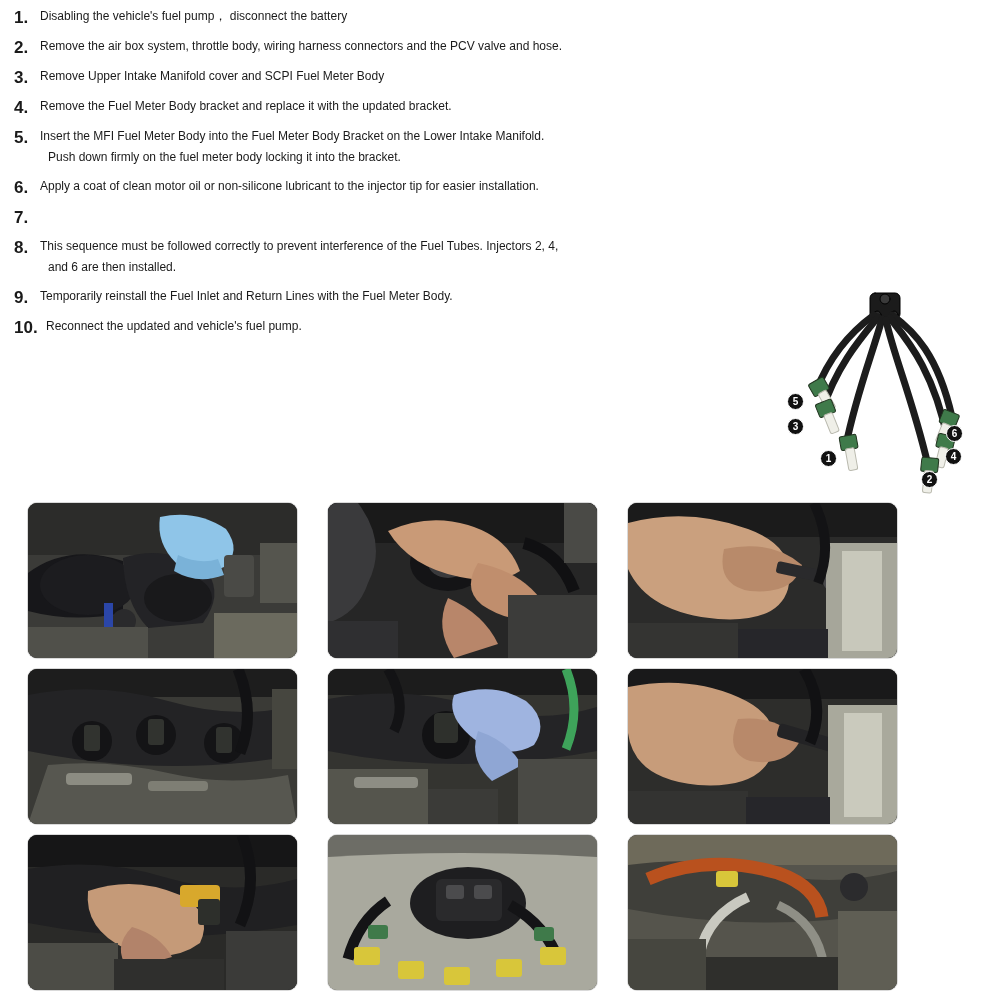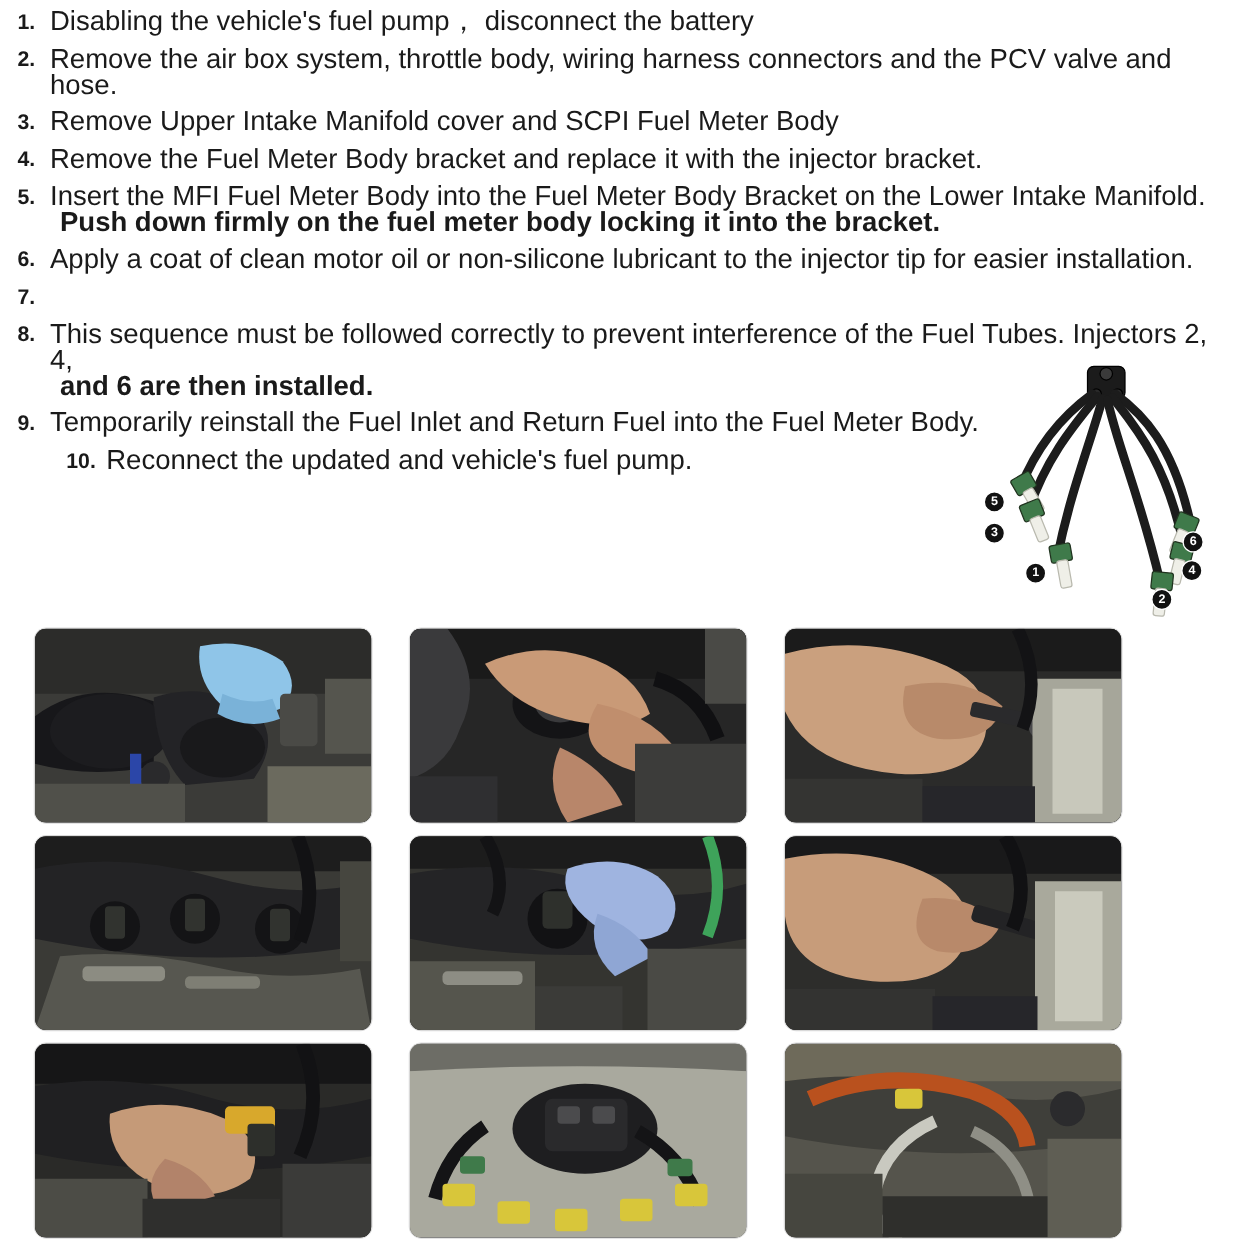--- a/index.html
+++ b/index.html
@@ -34,31 +34,29 @@
     font-weight: bold;
     font-size: 17px;
     line-height: 21px;
     min-width: 26px;
     text-align: left;
     flex: 0 0 auto;
     padding-top: 1px;
   }
   .step-num.wide {
     min-width: 32px;
-    margin-left: 39px;
   }
   .step-text {
-    font-size: 22px;
+    font-size: 12px;
     line-height: 21px;
     flex: 1 1 auto;
   }
   .step-text .line2 {
     display: block;
     padding-left: 8px;
-    font-weight: bold;
   }
 
   
   #injector-diagram {
     position: absolute;
     right: 8px;
     top: 285px;
     width: 210px;
     height: 215px;
   }
@@ -122,21 +120,21 @@
   <div class="step">
     <span class="step-num">3.</span>
     <span class="step-text">
       <span>Remove Upper Intake Manifold cover and SCPI Fuel Meter Body</span>
     </span>
   </div>
 
   <div class="step">
     <span class="step-num">4.</span>
     <span class="step-text">
-      <span>Remove the Fuel Meter Body bracket and replace it with the injector bracket.</span>
+      <span>Remove the Fuel Meter Body bracket and replace it with the updated bracket.</span>
     </span>
   </div>
 
   <div class="step">
     <span class="step-num">5.</span>
     <span class="step-text">
       <span>Insert the MFI Fuel Meter Body into the Fuel Meter Body Bracket on the Lower Intake Manifold.</span>
       <span class="line2">Push down firmly on the fuel meter body locking it into the bracket.</span>
     </span>
   </div>
@@ -158,21 +156,21 @@
     <span class="step-num">8.</span>
     <span class="step-text">
       <span>This sequence must be followed correctly to prevent interference of the Fuel Tubes. Injectors 2, 4,</span>
       <span class="line2">and 6 are then installed.</span>
     </span>
   </div>
 
   <div class="step">
     <span class="step-num">9.</span>
     <span class="step-text">
-      <span>Temporarily reinstall the Fuel Inlet and Return Fuel into the Fuel Meter Body.</span>
+      <span>Temporarily reinstall the Fuel Inlet and Return Lines with the Fuel Meter Body.</span>
     </span>
   </div>
 
   <div class="step">
     <span class="step-num wide">10.</span>
     <span class="step-text">
       <span>Reconnect the updated and vehicle's fuel pump.</span>
     </span>
   </div>
 

